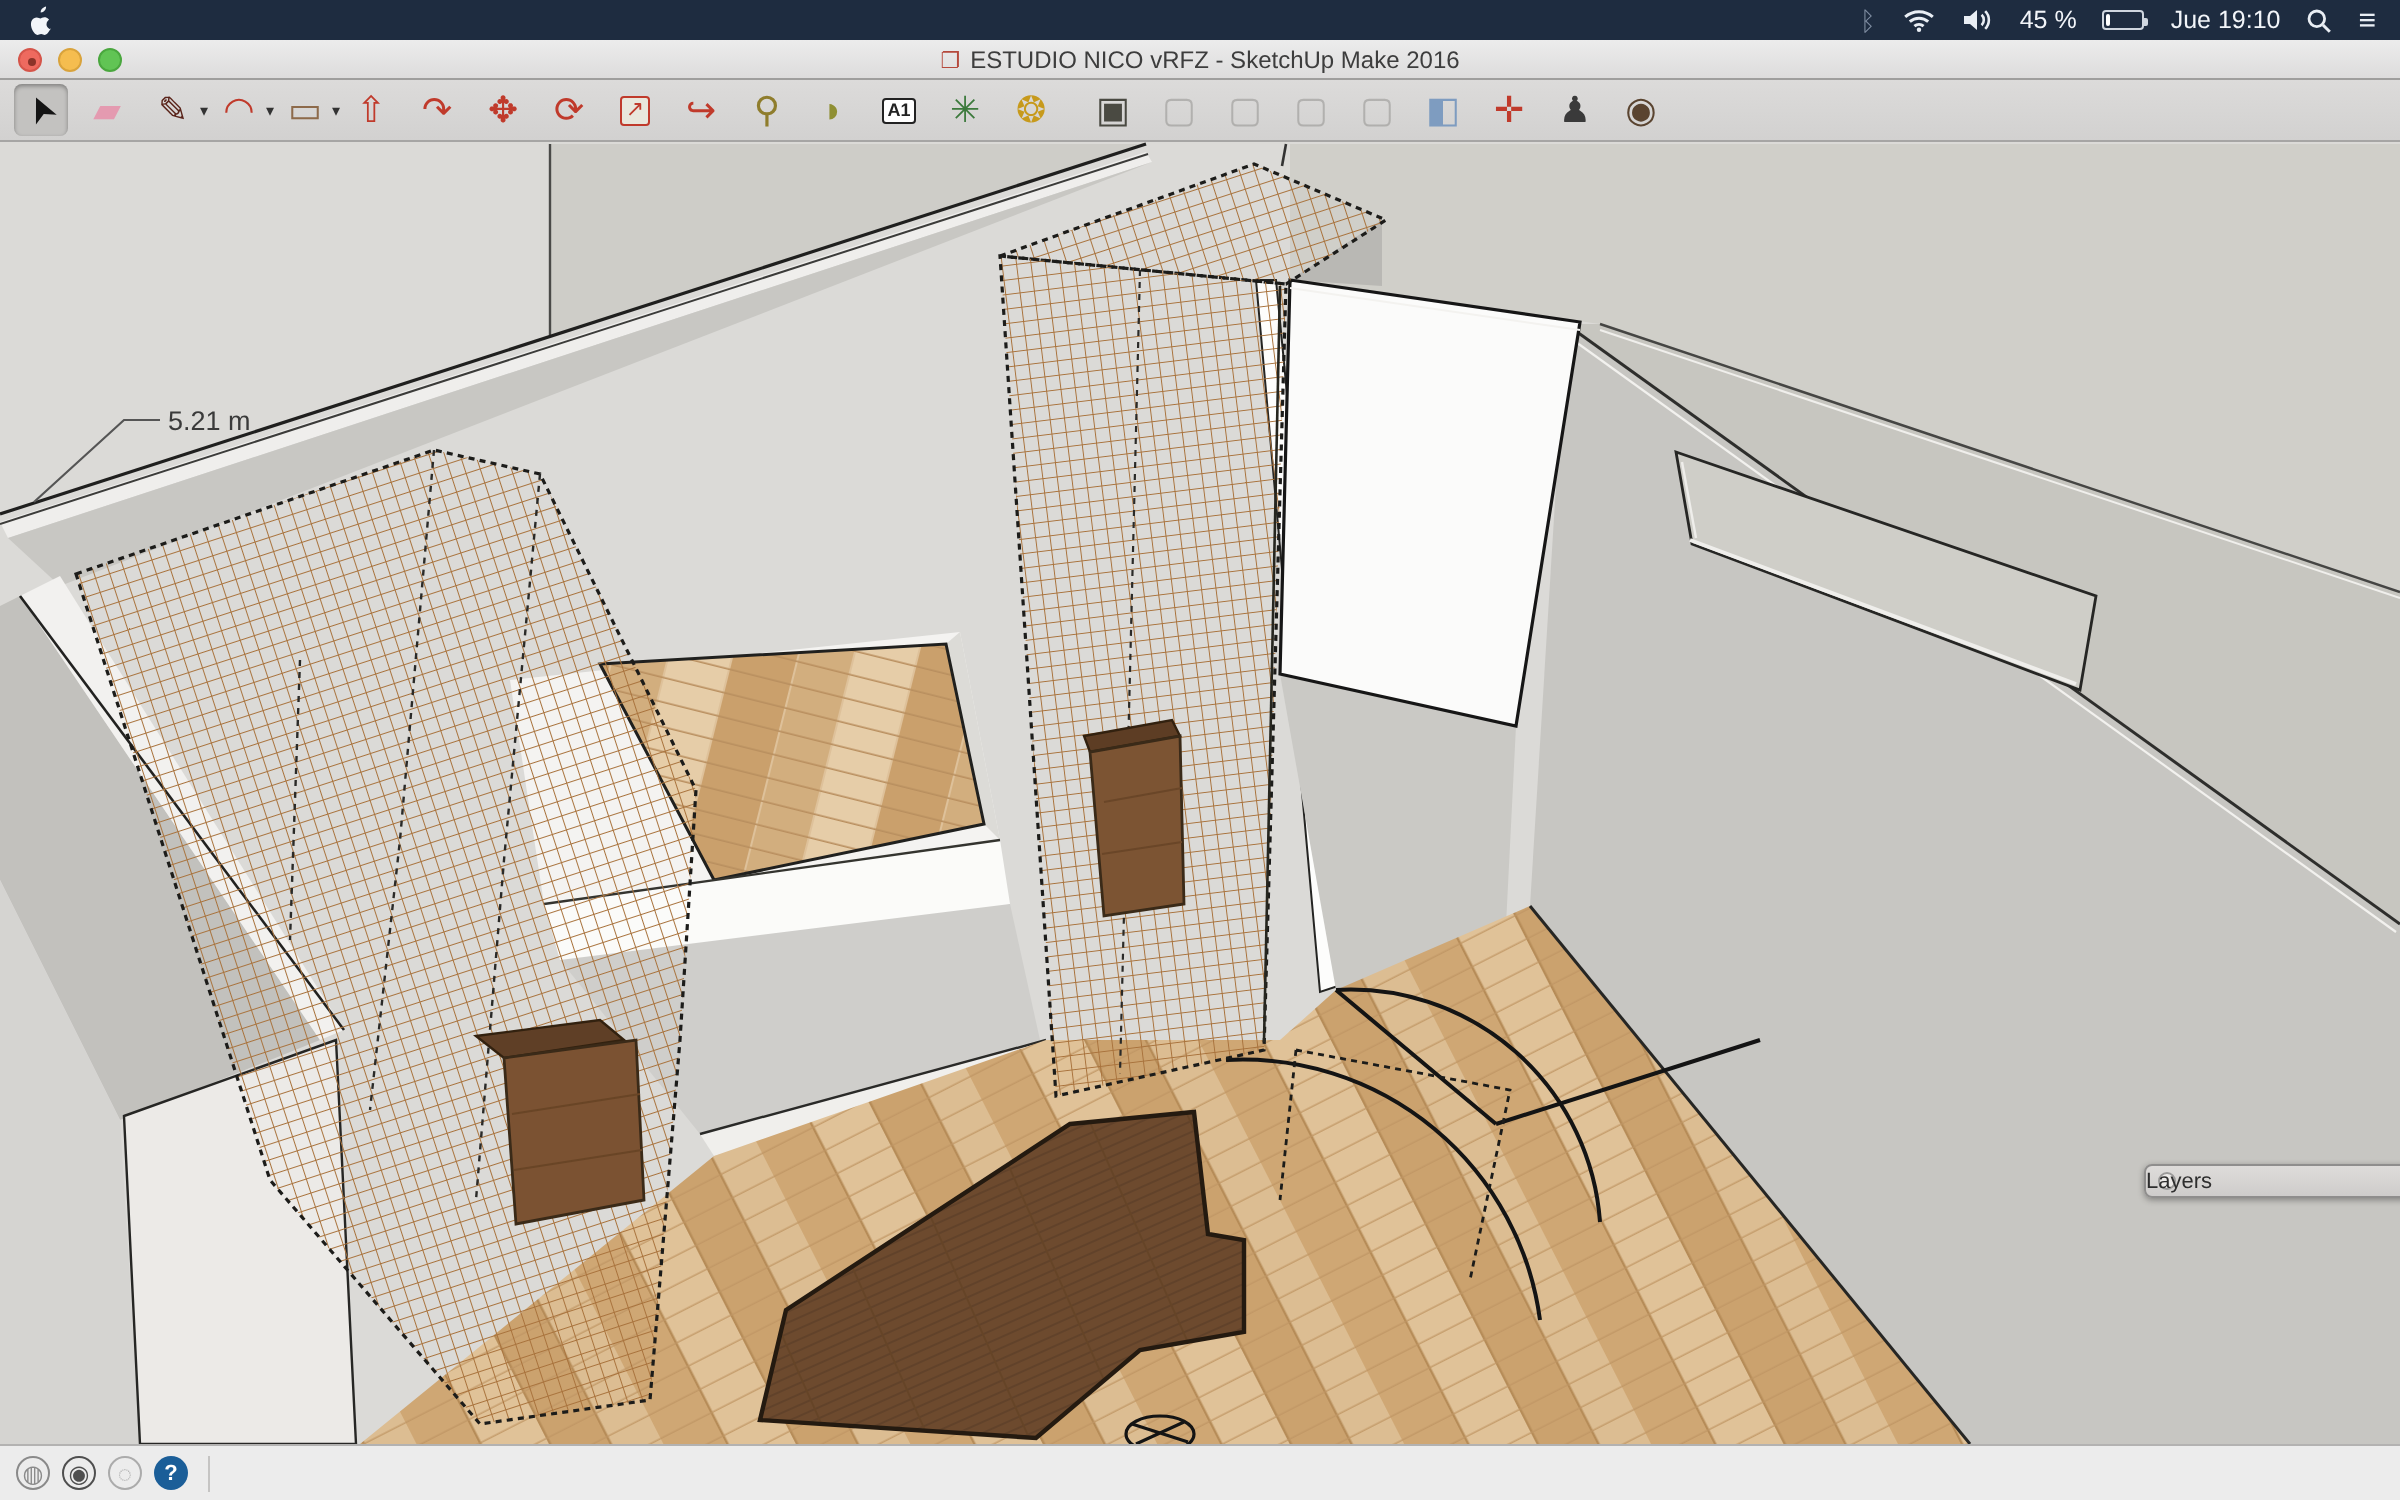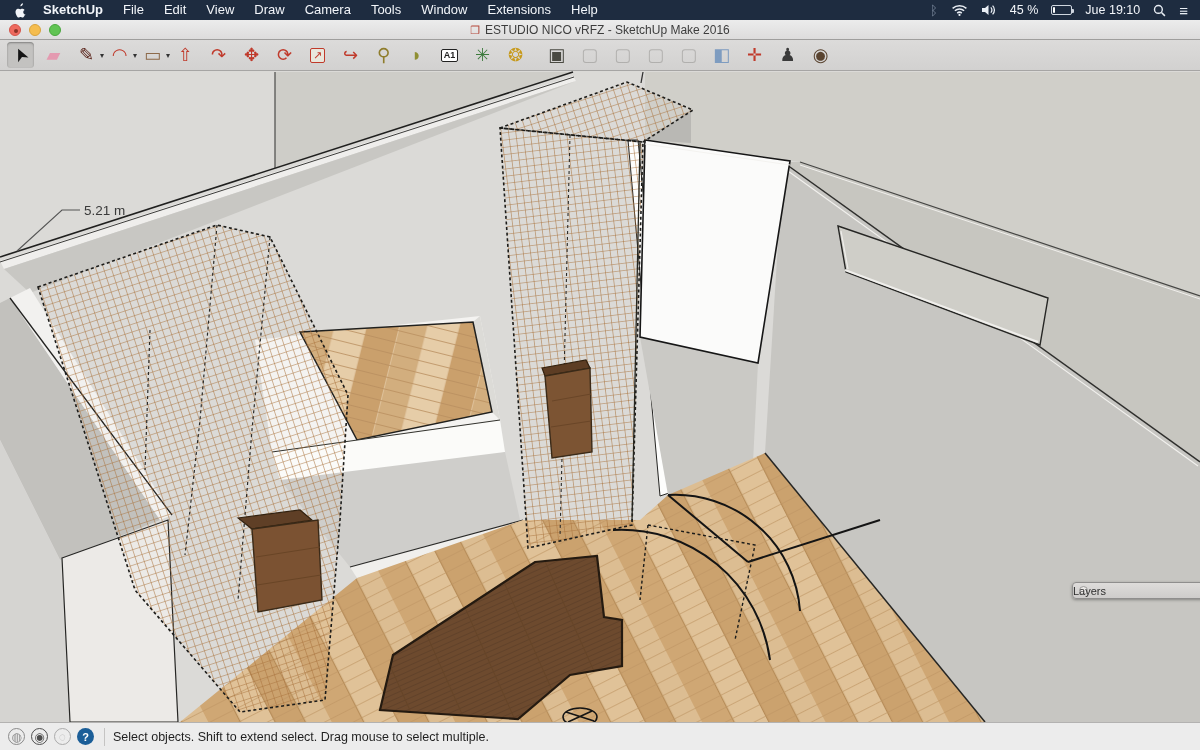--- a/index.html
+++ b/index.html
@@ -86,32 +86,20 @@
 </style>
 </head>
 <body>
 
 <div class="menubar">
   <span class="apple">
     <svg width="13" height="15" viewBox="0 0 17 19" fill="#f2f5f9">
       <path d="M11.8 0c.1 1-.3 2-.9 2.7-.6.8-1.7 1.4-2.6 1.3-.1-1 .4-2 1-2.6C9.9.7 11 .1 11.8 0zM14.9 14.1c-.4 1-.9 1.9-1.6 2.8-.6.8-1.3 1.7-2.3 1.7-1 0-1.3-.6-2.4-.6-1.2 0-1.5.6-2.5.6-1 0-1.7-.9-2.3-1.7C2.2 14.7 1.2 11.2 2.6 9c.7-1.1 1.9-1.8 3.1-1.8 1 0 1.9.6 2.4.6.5 0 1.6-.8 2.8-.7.5 0 2 .2 2.9 1.6-.1.1-1.7 1-1.7 3 0 2.3 2.1 3.1 2.8 3.4z"></path>
     </svg>
   </span>
-  <span class="menu-items" id="menu-items">
-      <span class="menu-item bold">SketchUp</span>
-      <span class="menu-item">File</span>
-      <span class="menu-item">Edit</span>
-      <span class="menu-item">View</span>
-      <span class="menu-item">Draw</span>
-      <span class="menu-item">Camera</span>
-      <span class="menu-item">Tools</span>
-      <span class="menu-item">Window</span>
-      <span class="menu-item">Extensions</span>
-      <span class="menu-item">Help</span>
-    </span>
 
   <span class="menu-right">
     <span class="mi-glyph bt">ᛒ</span>
     <span class="mi-glyph">
       <svg width="17" height="12" viewBox="0 0 17 12" fill="none">
         <path d="M1.6 4.4a10.5 10.5 0 0 1 13.8 0" stroke="#e9eef4" stroke-width="1.5"></path>
         <path d="M3.9 6.8a7 7 0 0 1 9.2 0" stroke="#e9eef4" stroke-width="1.5"></path>
         <path d="M6.2 9.1a3.6 3.6 0 0 1 4.6 0" stroke="#e9eef4" stroke-width="1.5"></path>
         <circle cx="8.5" cy="10.9" r="1.1" fill="#e9eef4"></circle>
       </svg>
@@ -378,14 +366,13 @@
 </div>
 
 <div class="statusbar">
   <span class="sicons" id="status-icons">
       <span class="sicon ring" style="color: rgb(138, 138, 138);">◍</span>
       <span class="sicon ring" style="color: rgb(79, 79, 79);">◉</span>
       <span class="sicon ring" style="color: rgb(171, 171, 171);">◌</span>
       <span class="sicon badge">?</span>
     </span>
   <span class="sdivider"></span>
-  <span class="smsg">Select objects. Shift to extend select. Drag mouse to select multiple.</span>
 </div>
 
 </body></html>

